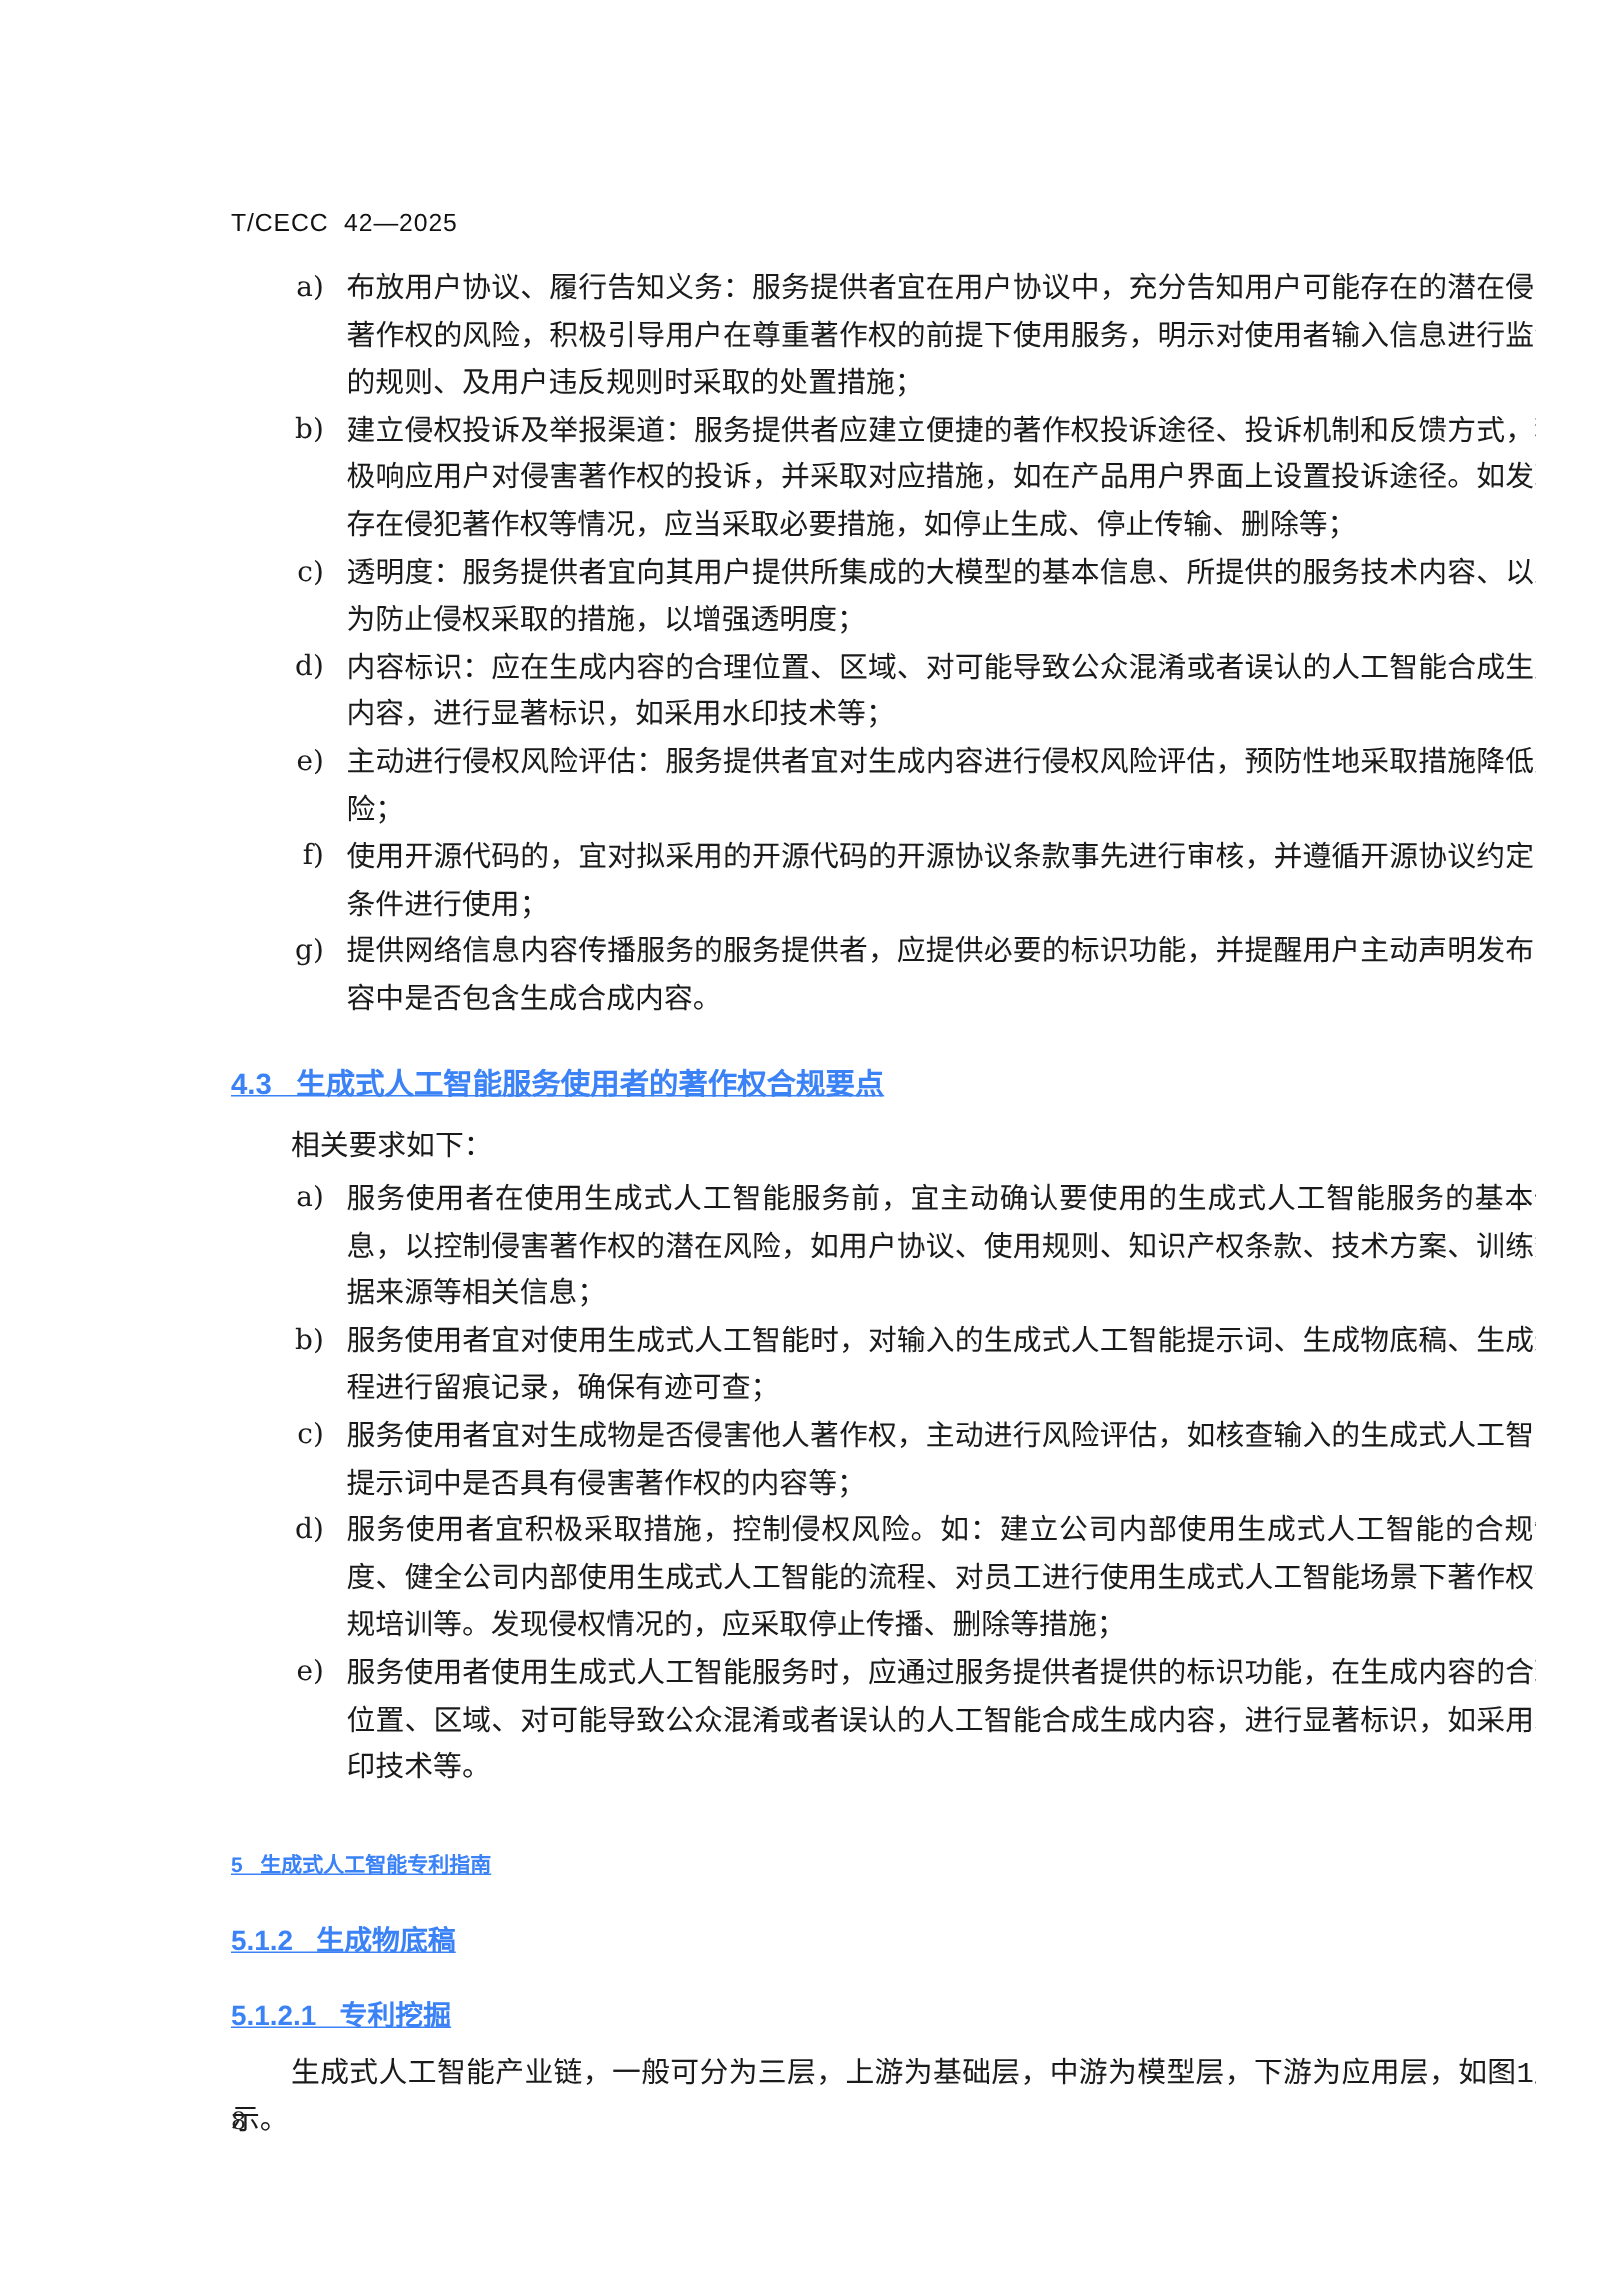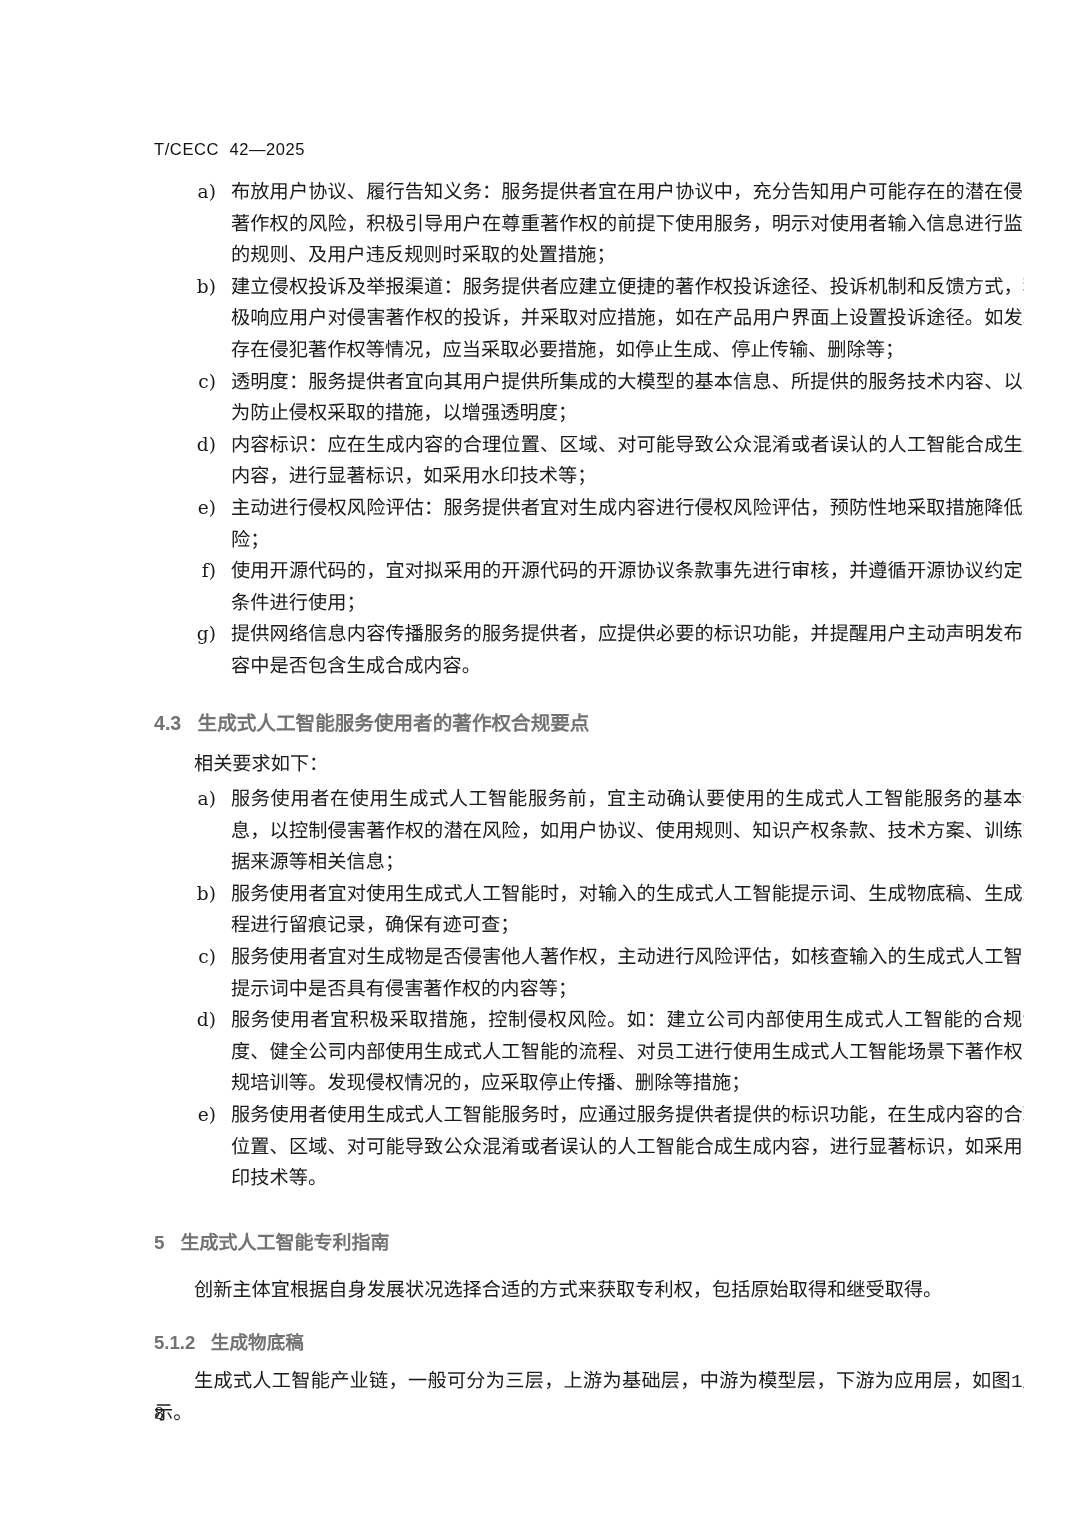--- a/index.html
+++ b/index.html
@@ -70,35 +70,36 @@
     line-height: 31.6px;
   }
   .list-item .body-text {
     display: block;
   }
 
   
   .heading {
     font-family: "Liberation Sans", "DejaVu Sans", sans-serif;
     font-weight: bold;
-    color: #737373;
+    color: #3b82f6;
     white-space: pre;
+    text-decoration: underline;
   }
   .h-clause {          
     font-size: 19.6px;
     line-height: 30px;
     margin: 26px 0 12px 0;
   }
   .h-sub {             
     font-size: 18.6px;
     line-height: 28px;
     margin: 22px 0 10px 0;
   }
   .h-major {           
-    font-size: 19px;
+    font-size: 14px;
     line-height: 30px;
     margin: 34px 0 18px 0;
   }
 
   
   .para {
     font-family: Liberation Mono, monospace;
     font-size: 19.2px;
     line-height: 31.6px;
     text-indent: 40px;
@@ -182,24 +183,24 @@
       <li class="list-item">
         <span class="marker">e)</span>
         <span class="body-text">服务使用者使用生成式人工智能服务时，应通过服务提供者提供的标识功能，在生成内容的合理位置、区域、对可能导致公众混淆或者误认的人工智能合成生成内容，进行显著标识，如采用水印技术等。</span>
       </li>
     </ul>
 
     <div class="heading h-major">5   生成式人工智能专利指南</div>
 
 
 
-    <p class="para">创新主体宜根据自身发展状况选择合适的方式来获取专利权，包括原始取得和继受取得。</p>
 
     <div class="heading h-sub">5.1.2   生成物底稿</div>
 
+    <div class="heading h-sub">5.1.2.1   专利挖掘</div>
 
     <p class="para">生成式人工智能产业链，一般可分为三层，上游为基础层，中游为模型层，下游为应用层，如图1所示。</p>
 
   </div>
 
   <div class="page-number">8</div>
 
 </div>
 
 </body></html>

